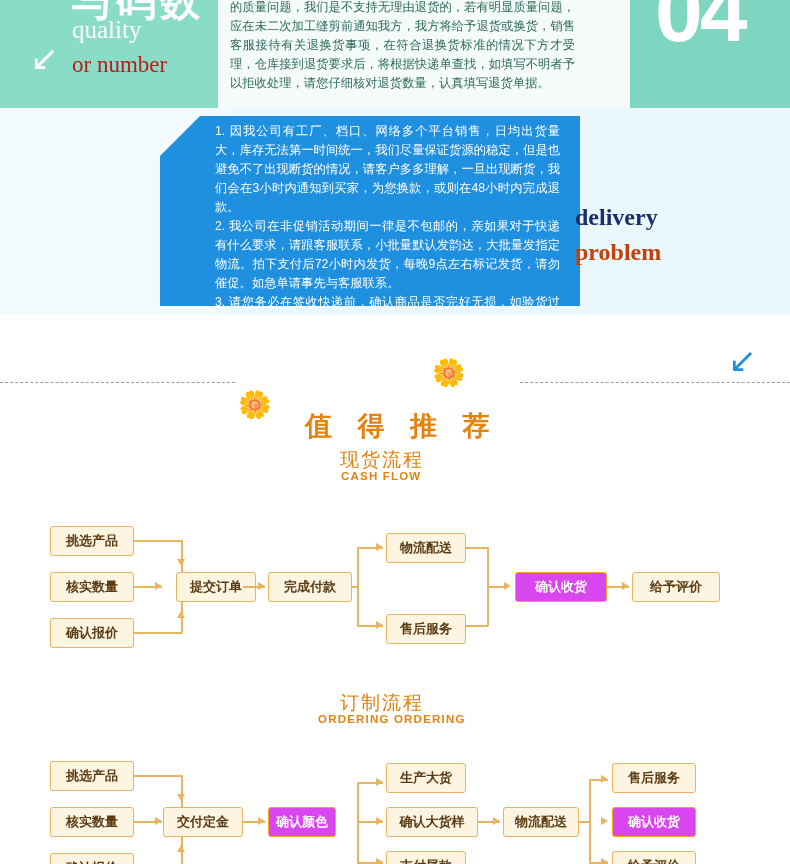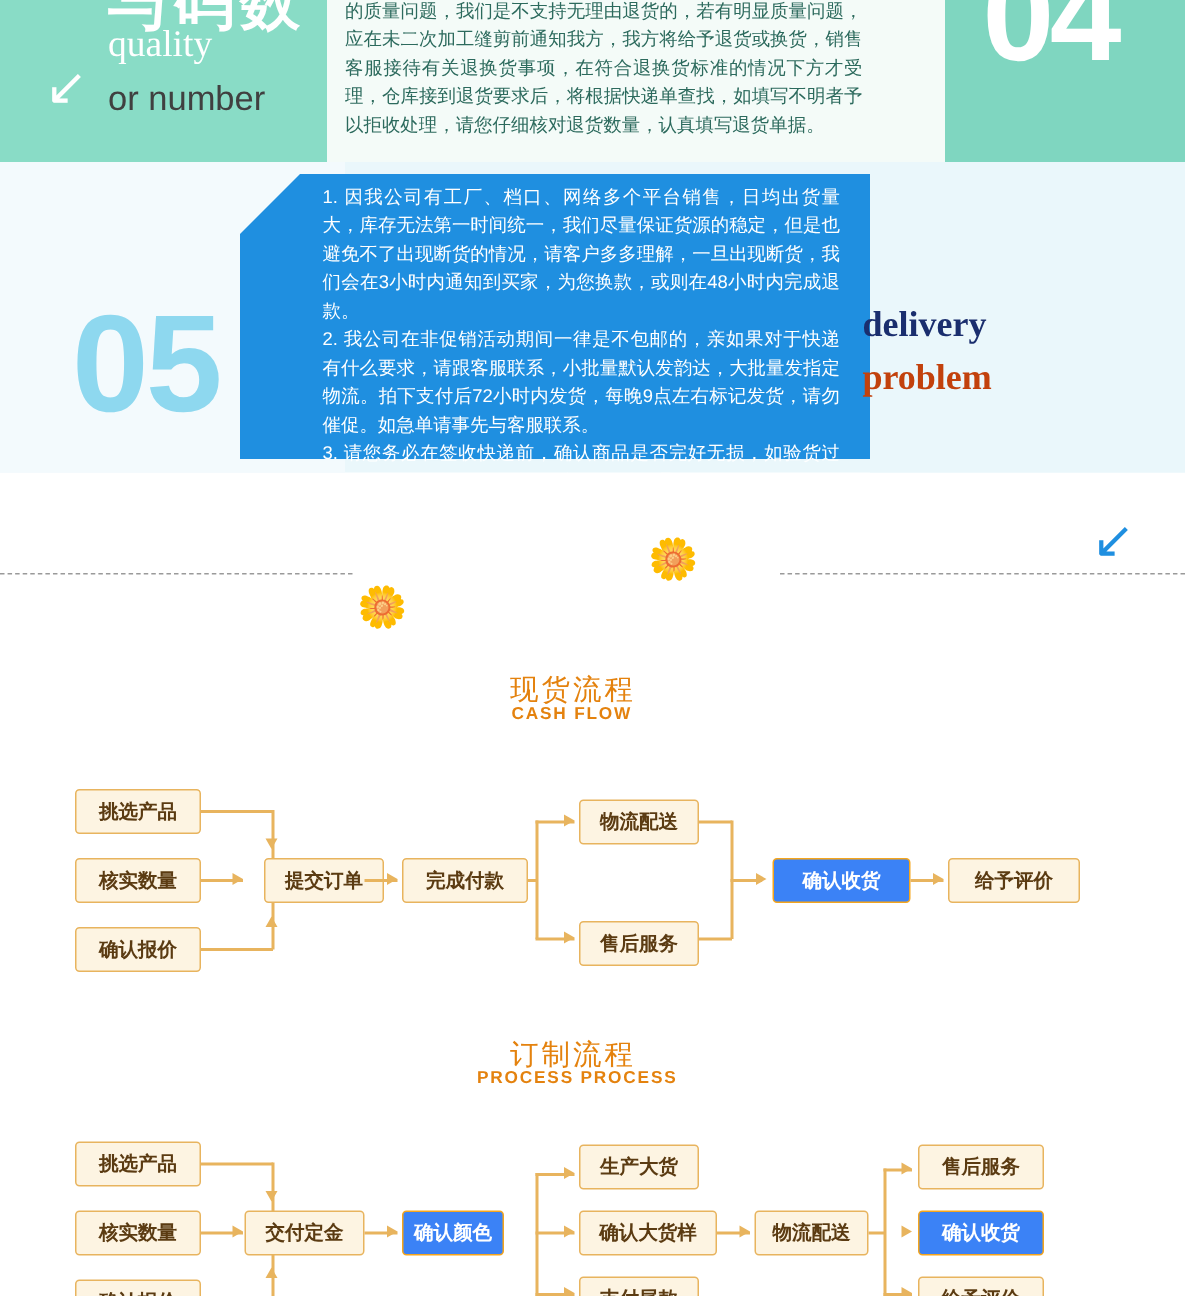--- a/index.html
+++ b/index.html
@@ -24,21 +24,21 @@
     position:absolute;left:72px;top:-26px;
     font-size:40px;font-weight:bold;color:#ffffff;
     letter-spacing:4px;
   }
   .sec04 .enword1{
     position:absolute;left:72px;top:16px;
     font-size:25px;color:#ffffff;font-family:"Liberation Serif",serif;
   }
   .sec04 .enword2{
     position:absolute;left:72px;top:52px;
-    font-size:23px;color:#404040;font-family:Liberation Sans, sans-serif;
+    font-size:23px;color:#b91c1c;font-family:Liberation Serif, serif;
   }
   .sec04 .arrow{
     position:absolute;left:30px;top:38px;
     font-size:34px;color:#ffffff;
   }
   .sec04 .bigbox{
     position:absolute;left:218px;top:0;width:420px;height:108px;
     background:#f4fbf8;
   }
   .sec04 .bigtext{
@@ -136,21 +136,21 @@
     letter-spacing:1.2px;
   }
 
   .node{
     position:absolute;box-sizing:border-box;
     height:30px;line-height:28px;text-align:center;
     font-size:13px;font-weight:bold;
     border-radius:3px;
   }
   .node.pale{background:#fdf4e2;border:1px solid #e8b45e;color:#5b3b12;}
-  .node.solid{background:#3b82f6;border:1px solid #f5a51c;color:#ffffff;}
+  .node.solid{background:#d946ef;border:1px solid #f5a51c;color:#ffffff;}
 
   .ln{position:absolute;background:#e8b45e;}
   .ln.h{height:1.5px;}
   .ln.v{width:1.5px;}
   .arw{
     position:absolute;width:0;height:0;
     border-top:4.5px solid transparent;border-bottom:4.5px solid transparent;
     border-left:7px solid #e8b45e;
   }
   .arw.down{
@@ -172,34 +172,34 @@
   <div class="enword2">or number</div>
   <div class="arrow">↙</div>
   <div class="bigbox"></div>
   <div class="bigtext">的质量问题，我们是不支持无理由退货的，若有明显质量问题，应在未二次加工缝剪前通知我方，我方将给予退货或换货，销售客服接待有关退换货事项，在符合退换货标准的情况下方才受理，仓库接到退货要求后，将根据快递单查找，如填写不明者予以拒收处理，请您仔细核对退货数量，认真填写退货单据。</div>
   <div class="chev"></div>
   <div class="num04">04</div>
 </div>
 
 <div class="sec05">
   <div class="arrowband"></div>
-  <div class="num05">05</div>
   <div class="bluebox"></div>
   <div class="bluetext" style="white-space:pre-line;">1. 因我公司有工厂、档口、网络多个平台销售，日均出货量大，库存无法第一时间统一，我们尽量保证货源的稳定，但是也避免不了出现断货的情况，请客户多多理解，一旦出现断货，我们会在3小时内通知到买家，为您换款，或则在48小时内完成退款。
 2. 我公司在非促销活动期间一律是不包邮的，亲如果对于快递有什么要求，请跟客服联系，小批量默认发韵达，大批量发指定物流。拍下支付后72小时内发货，每晚9点左右标记发货，请勿催促。如急单请事先与客服联系。
 3. 请您务必在签收快递前，确认商品是否完好无损，如验货过程中出现缺货少货，可以拒收并第一时间通知我们。</div>
   <div class="rightpanel"></div>
   <div class="ren1">delivery</div>
   <div class="ren2">problem</div>
   <div class="rarrow">↙</div>
 </div>
 
 <div class="flow-header">
   <div class="rule left"></div>
   <div class="rule right"></div>
+  <div class="t2">值 得 推 荐</div>
   <div class="flower f1">🌼</div>
   <div class="flower f2">🌼</div>
 </div>
 
 <div>
   <div class="sec-title-cn" style="left:340px;top:447px;">现货流程</div>
   <div class="sec-title-en" style="left:341px;top:470px;">CASH FLOW</div>
 
   <div class="node pale" style="left:50px;top:526px;width:84px;">挑选产品</div>
   <div class="node pale" style="left:50px;top:572px;width:84px;">核实数量</div>
@@ -235,21 +235,21 @@
   <div class="arw" style="left:504px;top:582px;"></div>
 
   <div class="node solid" style="left:515px;top:572px;width:92px;">确认收货</div>
   <div class="ln h" style="left:607px;top:586px;width:22px;"></div>
   <div class="arw" style="left:622px;top:582px;"></div>
   <div class="node pale" style="left:632px;top:572px;width:88px;">给予评价</div>
 </div>
 
 <div>
   <div class="sec-title-cn" style="left:340px;top:690px;">订制流程</div>
-  <div class="sec-title-en" style="left:318px;top:713px;">PROCESS PROCESS</div>
+  <div class="sec-title-en" style="left:318px;top:713px;">ORDERING ORDERING</div>
 
   <div class="node pale" style="left:50px;top:761px;width:84px;">挑选产品</div>
   <div class="node pale" style="left:50px;top:807px;width:84px;">核实数量</div>
   <div class="node pale" style="left:50px;top:853px;width:84px;">确认报价</div>
 
   <div class="ln h" style="left:134px;top:775px;width:48px;"></div>
   <div class="ln h" style="left:134px;top:821px;width:28px;"></div>
 
   <div class="ln v" style="left:181px;top:775px;height:89px;"></div>
   <div class="arw down" style="left:177px;top:794px;"></div>

